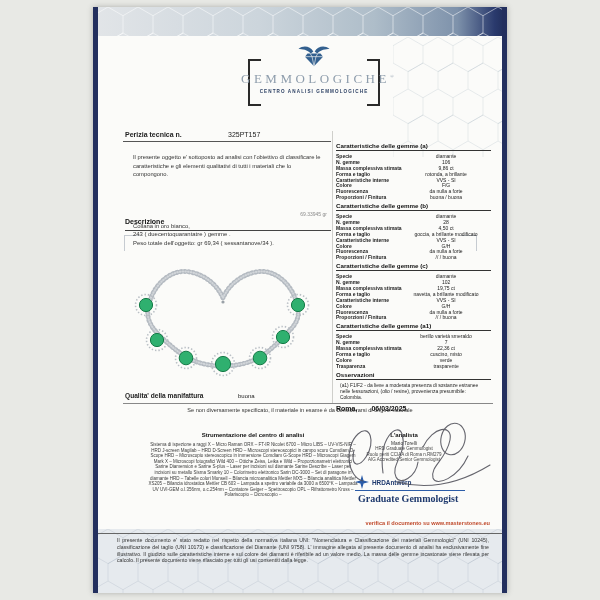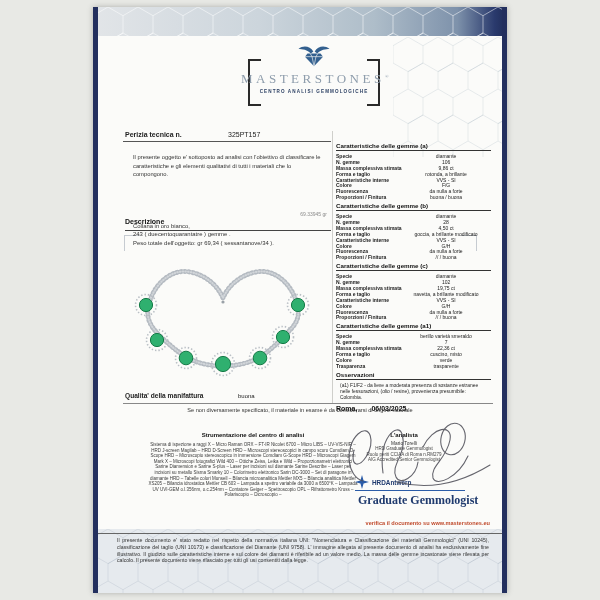--- a/index.html
+++ b/index.html
@@ -47,21 +47,21 @@
   .origin-note{position:absolute;left:0;top:400px;width:414px;text-align:center;font-size:5.6px;color:#333;}
   .instr-title{position:absolute;left:50px;top:425px;width:220px;text-align:center;font-size:6px;font-weight:bold;color:#111;}
   .instr-text{position:absolute;left:54px;top:435px;width:212px;text-align:center;font-size:4.5px;line-height:5.6px;color:#3a3a3a;}
   .analyst{position:absolute;left:232px;top:425px;width:158px;text-align:center;}
   .analyst-title{font-size:6px;font-weight:bold;color:#111;margin-bottom:3px;}
   .analyst-name{font-size:4.8px;color:#333;}
   .analyst-cred{font-size:4.5px;line-height:5.6px;color:#444;}
   .hrd-logo{position:absolute;left:262px;top:468px;width:110px;}
   .hrd-top{display:flex;align-items:center;border-bottom:1px solid #2b5ca8;padding-bottom:1px;}
   .hrd-name{font-size:6.4px;color:#1f3a6e;margin-left:3px;font-weight:bold;}
-  .hrd-caption{font-family:"Liberation Serif",serif;font-size:12px;font-weight:bold;color:#1f3a6e;margin-top:2px;margin-left:3px;white-space:nowrap;text-align:right;}
+  .hrd-caption{font-family:"Liberation Serif",serif;font-size:10px;font-weight:bold;color:#1f3a6e;margin-top:2px;margin-left:3px;white-space:nowrap;}
   .verify{position:absolute;right:17px;top:513px;font-size:5.6px;font-weight:bold;color:#c04a2c;cursor:pointer;}
   .legal-divider{position:absolute;left:4px;top:526px;width:406px;height:1px;background:#666;}
   .legal{position:absolute;left:24px;top:530px;width:372px;font-size:5.2px;line-height:6.8px;color:#333;text-align:justify;}
   .corner{position:absolute;width:15px;height:15px;border-top:1px solid #c6cbd1;}
   .corner-l{left:31px;top:228px;border-left:1px solid #c6cbd1;}
   .corner-r{left:368px;top:228px;border-right:1px solid #c6cbd1;}
   .sig{position:absolute;left:242px;top:408px;z-index:5;pointer-events:none;}
 </style>
 </head>
 <body>
@@ -119,21 +119,21 @@
       <svg width="40" height="22" viewBox="0 0 60 34">
         <g fill="#33608f">
           <path d="M6 6 C14 0 24 2 29 10 L25 13 C20 7 12 6 6 6 Z"></path>
           <path d="M54 6 C46 0 36 2 31 10 L35 13 C40 7 48 6 54 6 Z"></path>
           <path d="M20 13 L40 13 L44 18 L30 33 L16 18 Z"></path>
         </g>
         <g stroke="#fbfbf9" stroke-width="1" fill="none">
           <path d="M16 18 L44 18 M24 13 L27 18 L30 33 M36 13 L33 18 L30 33"></path>
         </g>
       </svg>
-      <div class="brand"><span>MASTERSTONES</span><sup>®</sup></div>
+      <div class="brand"><span>GEMMOLOGICHE</span><sup>®</sup></div>
       <div class="brand-sub">CENTRO ANALISI GEMMOLOGICHE</div>
     </div>
 
     <div class="report-row">
       <span class="report-label">Perizia tecnica  n.</span>
       <span class="report-num">325PT157</span>
     </div>
     <div class="rule" style="left:30px;top:134px;width:208px;"></div>
     <div class="col-divider"></div>
 

